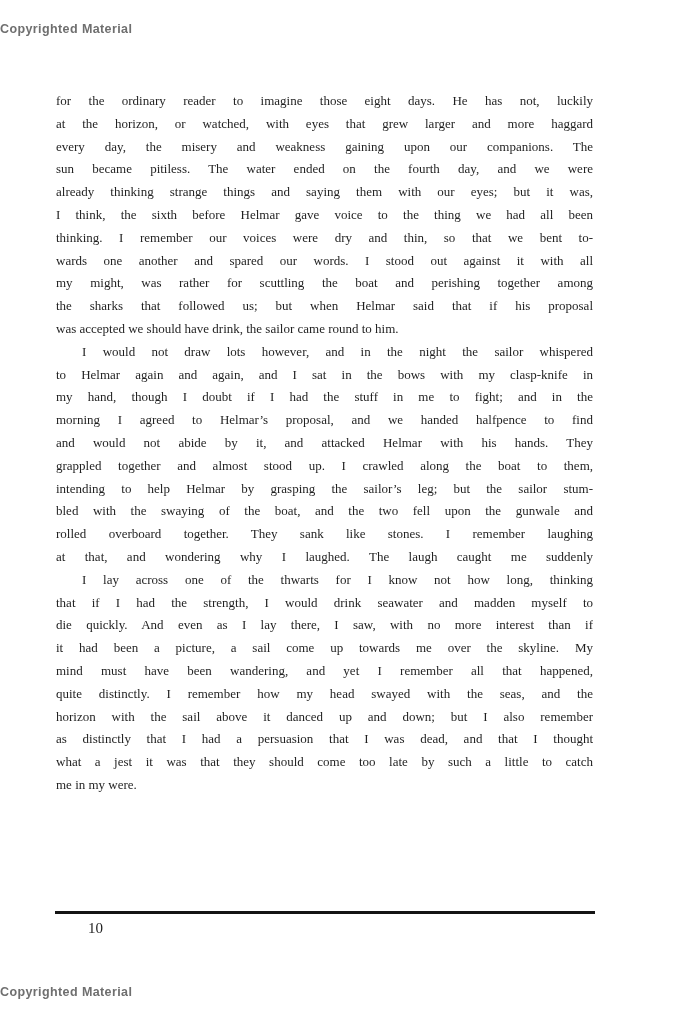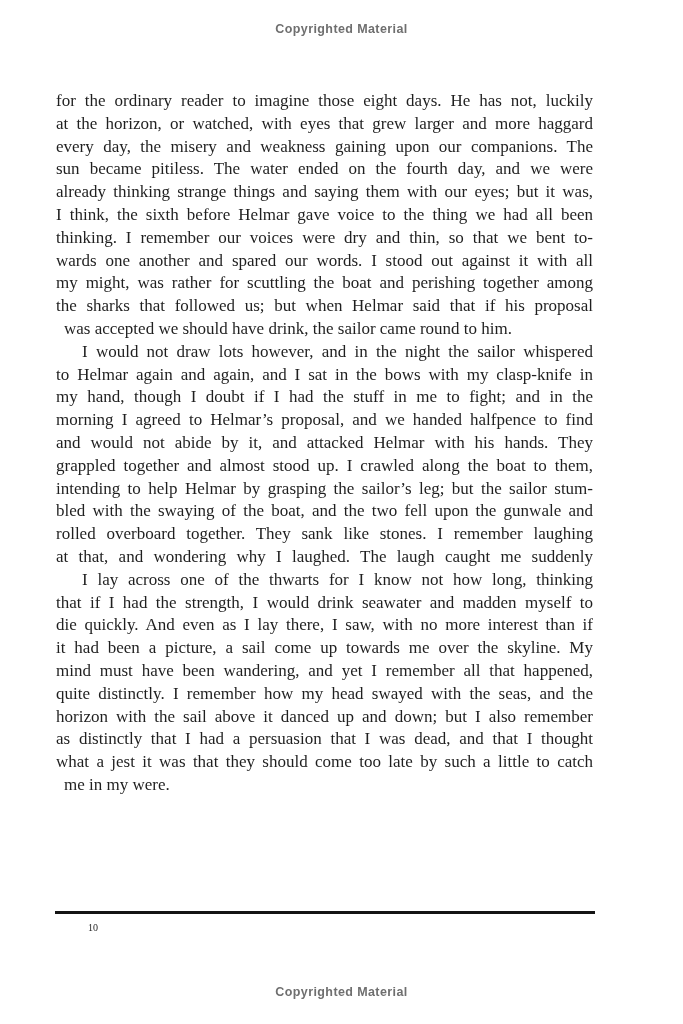--- a/index.html
+++ b/index.html
@@ -8,66 +8,65 @@
     width: 683px;
     height: 1024px;
     background: #ffffff;
     font-family: "Liberation Serif", serif;
     overflow: hidden;
   }
   .copyright-banner {
     position: absolute;
     left: 0;
     width: 683px;
-    text-align: center;
     font-family: "Liberation Sans", sans-serif;
     font-weight: 700;
     font-size: 12.5px;
     letter-spacing: 0.4px;
     color: #6f6f6f;
   }
   .copyright-top { top: 22px; }
   .copyright-bottom { top: 985px; }
   .text-block {
     position: absolute;
     left: 56px;
     top: 90px;
     width: 537px;
     color: #1f1f1f;
-    font-size: 17px;
+    font-size: 13px;
   }
   .paragraph { margin: 0; padding: 0; }
   .line {
     height: 22.8px;
     line-height: 22.8px;
     overflow: hidden;
     text-align: justify;
   }
   
   .line.just::after {
     content: "";
     display: inline-block;
     width: 100%;
     height: 0;
   }
   .line.indent { text-indent: 26px; }
-  .line.para-end { text-align: left; margin-left: 8px; }
+  .line.para-end { text-align: left; }
   .footer-rule {
     position: absolute;
     left: 55px;
     top: 911px;
     width: 540px;
     height: 2.5px;
     background: #141414;
   }
   .page-number {
     position: absolute;
     left: 88px;
     top: 919px;
-    font-size: 10px;
+    font-size: 15px;
     line-height: 18px;
     color: #1f1f1f;
   }
 </style>
 </head>
 <body>
 
 <div class="page">
 
   <div class="copyright-banner copyright-top">Copyrighted Material</div>

